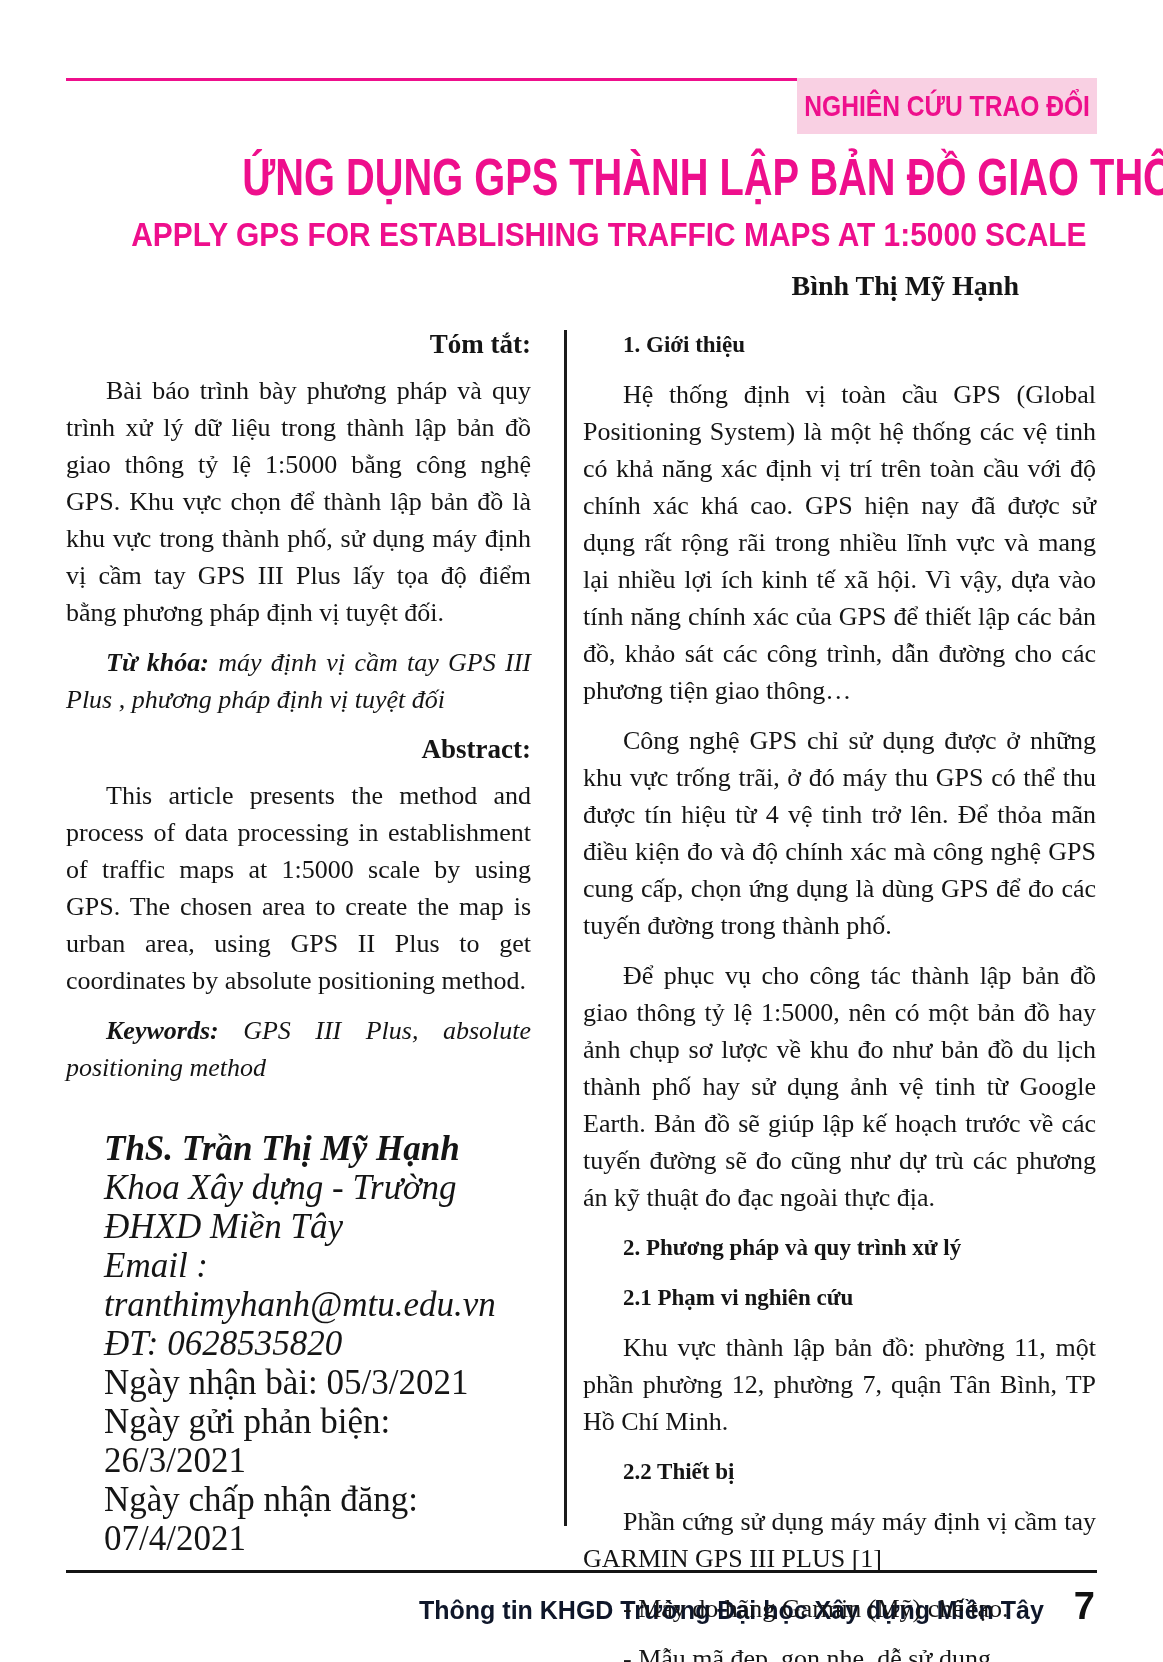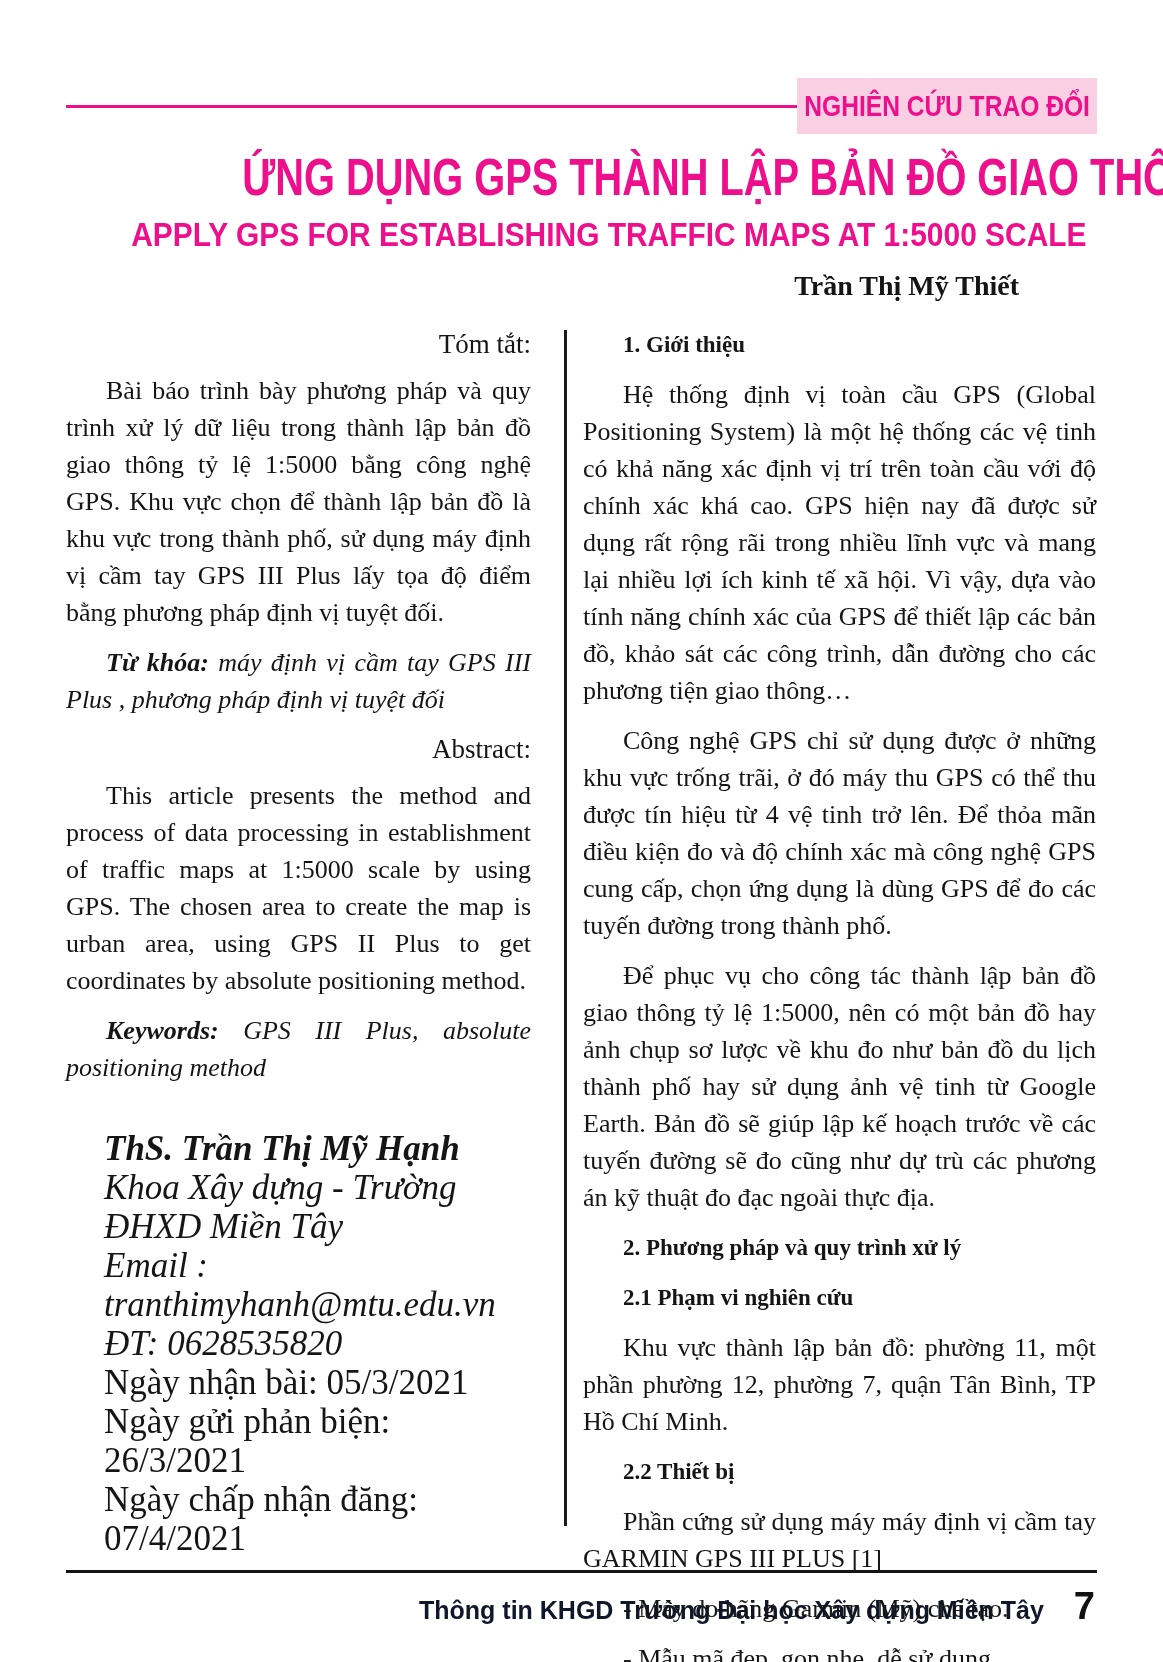--- a/index.html
+++ b/index.html
@@ -7,21 +7,21 @@
     position:relative;
     width:1163px;height:1662px;
     background:#ffffff;
     box-sizing:border-box;
     padding:0 66px;
     font-family:"Liberation Serif", serif;
     color:#151515;
     overflow:hidden;
   }
   
-  .badge-row{display:flex;align-items:center;padding-top:78px;}
+  .badge-row{display:flex;padding-top:78px;}
   .header-rule{flex:1;height:3px;background:var(--magenta);}
   .badge{
     width:300px;height:56px;
     background:var(--badge-bg);
     display:flex;align-items:center;justify-content:center;
   }
   .badge span{
     font-family:"Liberation Sans", sans-serif;
     font-weight:bold;font-size:30px;color:var(--magenta);
     display:inline-block;transform:scaleX(0.82);white-space:nowrap;
@@ -59,21 +59,21 @@
   .col{box-sizing:border-box;}
   .col-left{width:465px;display:flex;flex-direction:column;}
   .col-gap{width:52px;flex:none;}
   .col-right{width:513px;}
   .body{
     font-size:26px;line-height:37px;margin:0 0 13px;
     text-align:justify;
   }
   .ind{text-indent:40px;}
   .h-right{
-    font-size:27px;line-height:37px;font-weight:normal;
+    font-size:27px;line-height:37px;font-weight:bold;
     text-align:right;margin:0 0 9px;
   }
   .h-sec{
     font-size:23px;line-height:37px;font-weight:bold;
     margin:3px 0 13px;text-indent:40px;text-align:left;
   }
   .kw b{font-style:italic;}
   .kw i{font-style:italic;}
   
   .author-info{margin-top:auto;padding-left:38px;}
@@ -104,21 +104,21 @@
   <div class="badge-row">
     <div class="header-rule"></div>
     <div class="badge">
       <span>NGHIÊN CỨU TRAO ĐỔI</span>
     </div>
   </div>
 
   <h1 class="title-vi"><span>ỨNG DỤNG GPS THÀNH LẬP BẢN ĐỒ GIAO THÔNG TỶ LỆ 1:5000</span></h1>
   <h2 class="title-en"><span>APPLY GPS FOR ESTABLISHING TRAFFIC MAPS AT 1:5000 SCALE</span></h2>
 
-  <div class="author-line">Trần Thị Mỹ Thiết</div>
+  <div class="author-line">Bình Thị Mỹ Hạnh</div>
 
   <div class="columns">
     <div class="col-divider"></div>
 
     <div class="col col-left">
       <p class="h-right">Tóm tắt:</p>
       <p class="body ind">Bài báo trình bày phương pháp và quy trình xử lý dữ liệu trong thành lập bản đồ giao thông tỷ lệ 1:5000 bằng công nghệ GPS. Khu vực chọn để thành lập bản đồ là khu vực trong thành phố, sử dụng máy định vị cầm tay GPS III Plus lấy tọa độ điểm bằng phương pháp định vị tuyệt đối.</p>
       <p class="body ind kw"><b>Từ khóa:</b> <i>máy định vị cầm tay GPS III Plus , phương pháp định vị tuyệt đối</i></p>
       <p class="h-right">Abstract:</p>
       <p class="body ind">This article presents the method and process of data processing in establishment of traffic maps at 1:5000 scale by using GPS. The chosen area to create the map is urban area, using GPS II Plus to get coordinates by absolute positioning method.</p>

